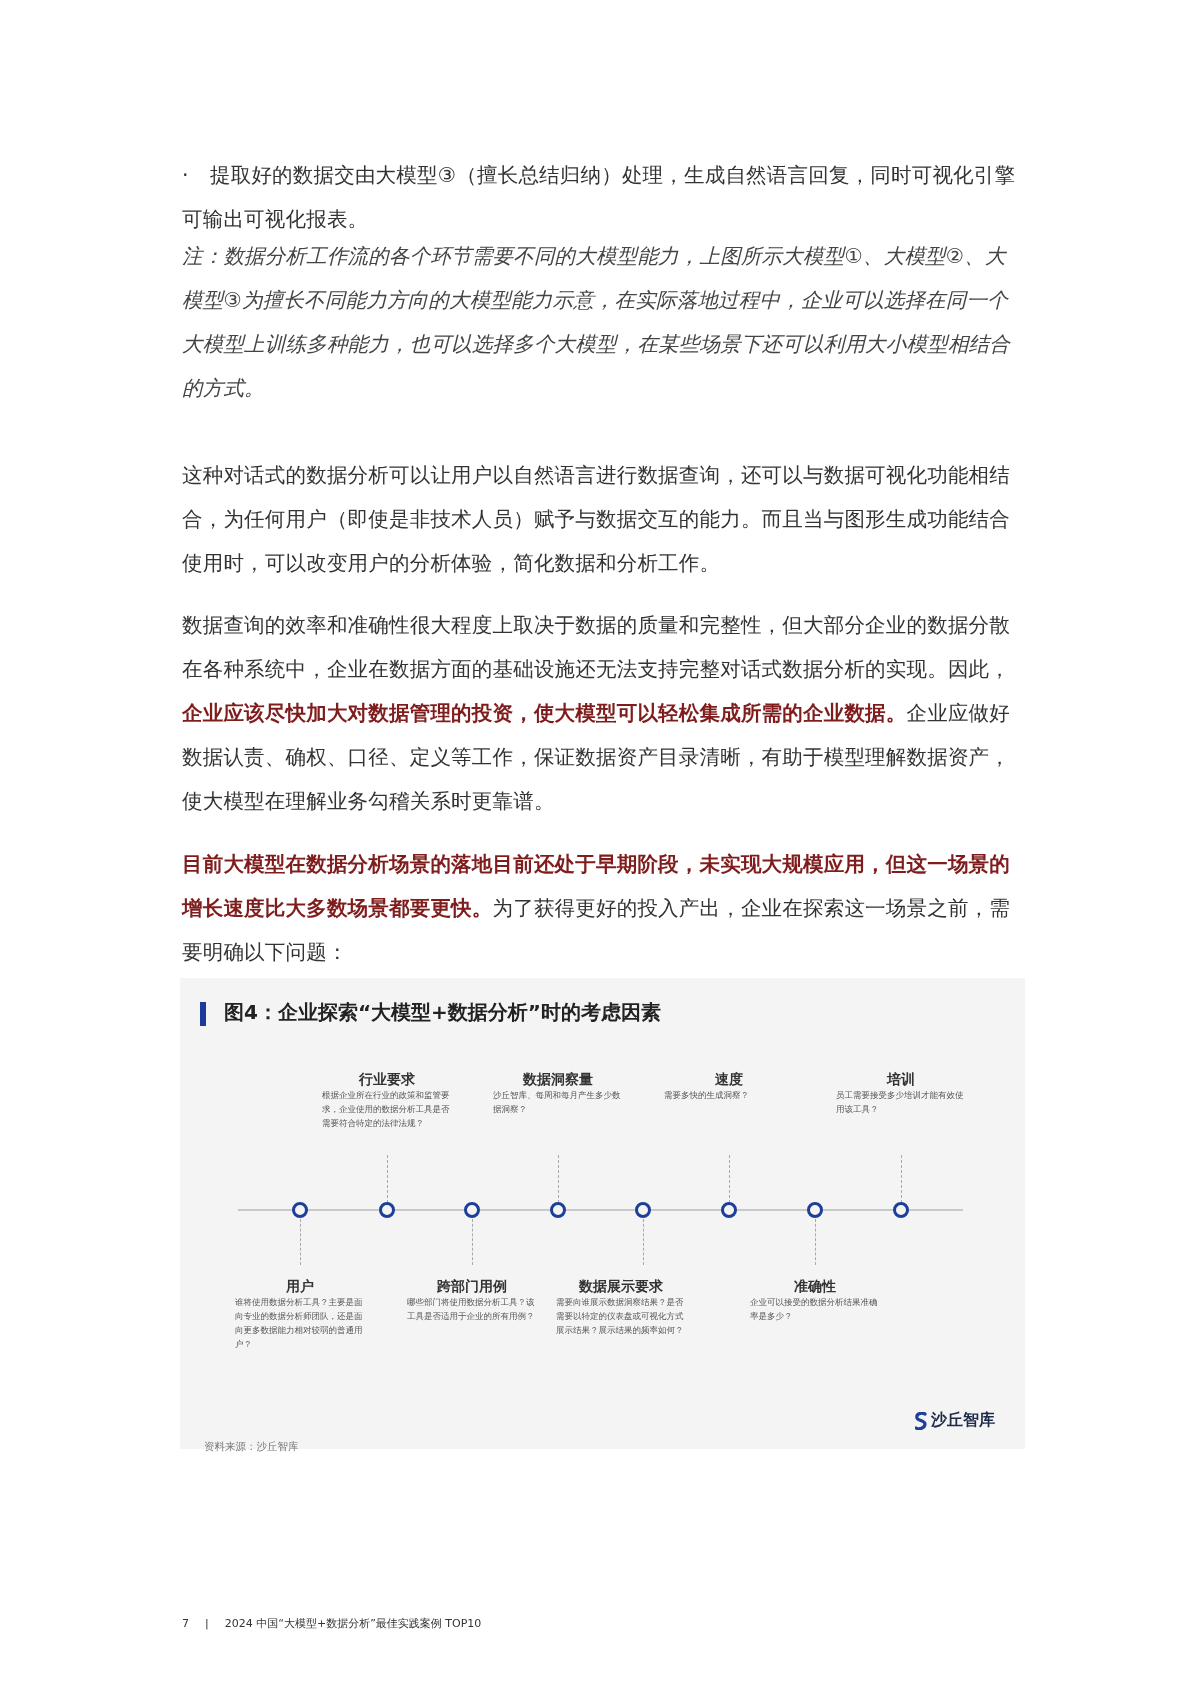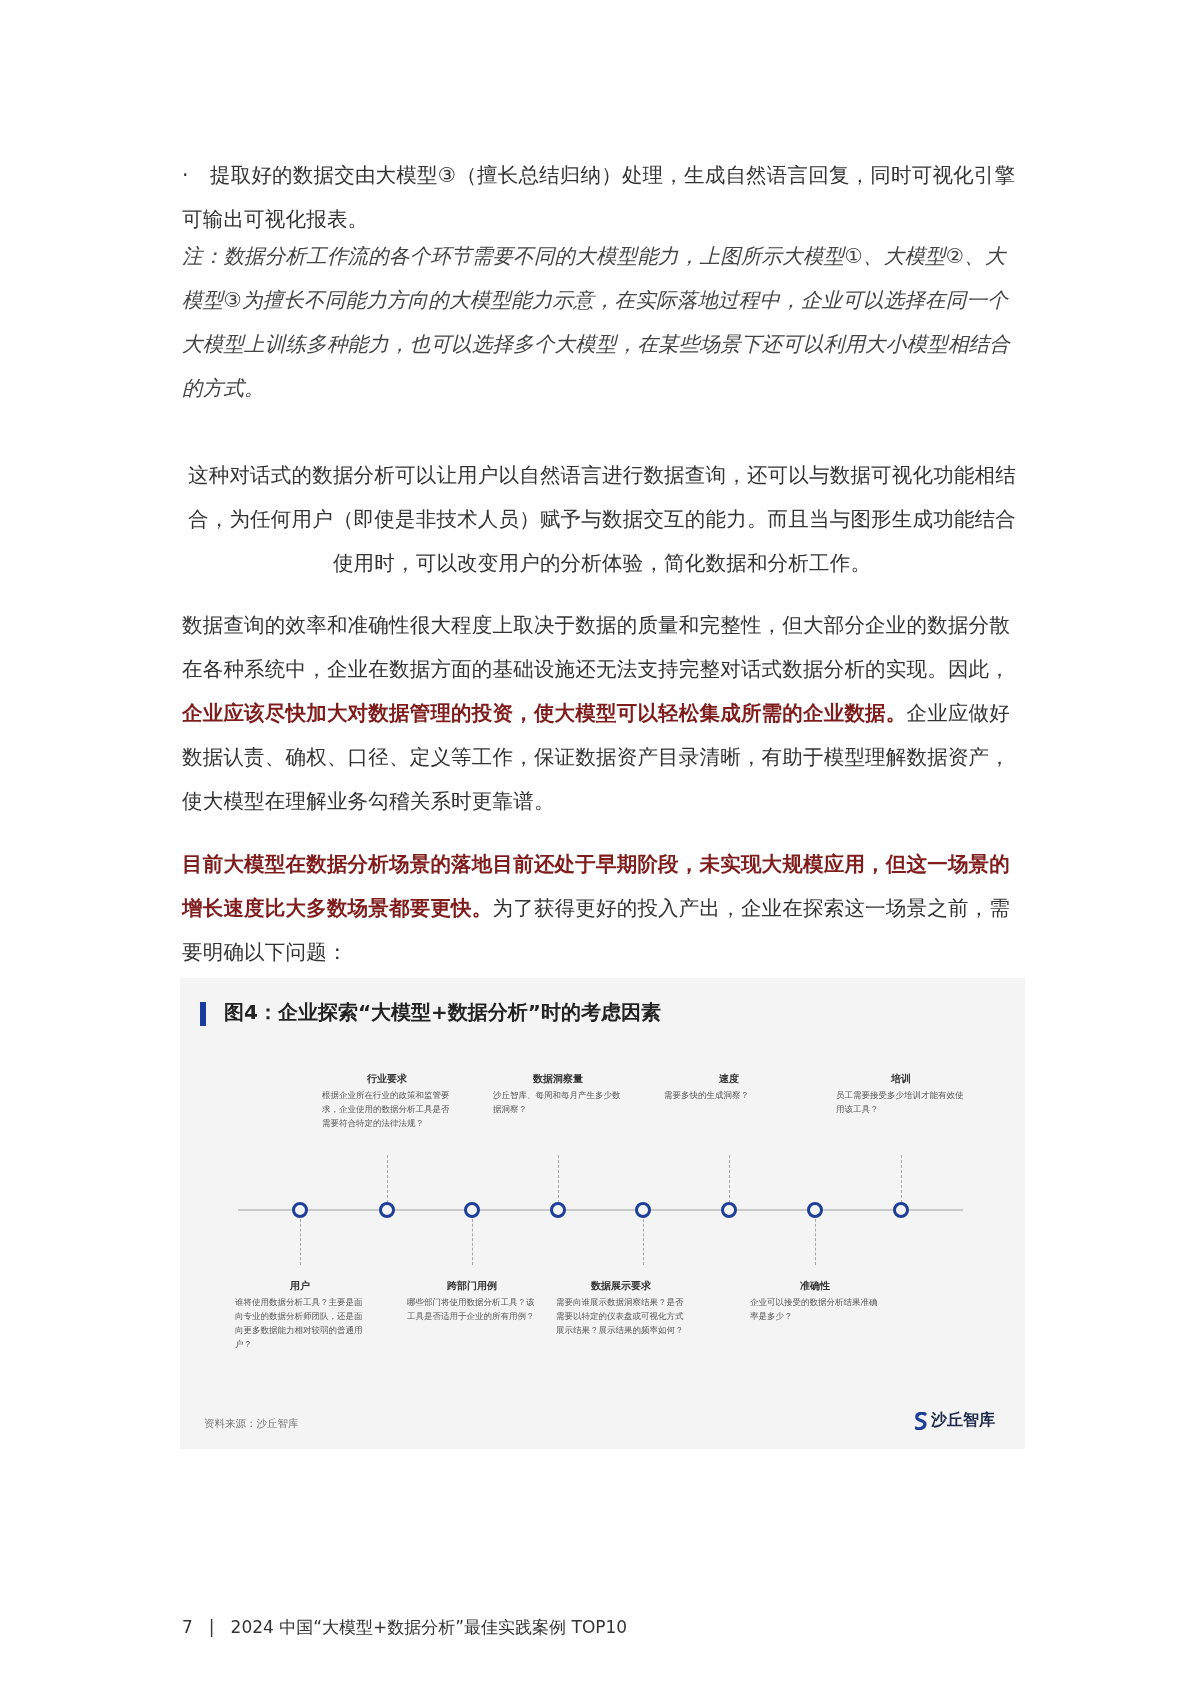--- a/index.html
+++ b/index.html
@@ -9,37 +9,37 @@
   .para b { font-weight: bold; color: #7f1d1d; }
   .note { font-style: italic; color: #444; }
   .bullet-dot { display: inline-block; width: 28px; }
   .figure { position: absolute; left: 180px; top: 978px; width: 845px; height: 471px; background: #f4f4f4; }
   .fig-title { position: absolute; left: 20px; top: 20px; font-size: 20px; font-weight: bold; color: #222; line-height: 28px; display: flex; align-items: flex-end; }
   .fig-title .bar { width: 6px; height: 24px; background: #1a3a9c; margin-right: 18px; }
   .timeline { position: absolute; left: 58px; top: 231px; width: 725px; height: 2px; background: #c9c9c9; }
   .node { position: absolute; width: 10px; height: 10px; border: 3px solid #1d3f9a; border-radius: 50%; background: #f4f4f4; }
   .conn { position: absolute; width: 0; border-left: 1px dashed #a8a8a8; }
   .lbl { position: absolute; width: 130px; font-size: 8.5px; line-height: 14px; color: #555; }
-  .lbl .t { display: block; text-align: center; font-weight: bold; font-size: 10px; color: #333; margin-bottom: 2px; }
-  .source { position: absolute; left: 24px; top: 439px; font-size: 10.5px; color: #777; }
+  .lbl .t { display: block; text-align: center; font-weight: bold; font-size: 14px; color: #333; margin-bottom: 2px; }
+  .source { position: absolute; left: 24px; top: 462px; font-size: 10.5px; color: #777; }
   .logo { position: absolute; right: 30px; top: 432px; display: flex; align-items: center; font-weight: bold; font-size: 16px; color: #1f2b4a; text-align: right; }
   .logo .s { width: 12px; height: 18px; margin-right: 4px; }
-  .footer { position: absolute; left: 182px; top: 1616px; font-size: 17px; color: #333; }
+  .footer { position: absolute; left: 182px; top: 1616px; font-size: 11px; color: #333; }
   .footer .sep { margin: 0 16px; }
 </style>
 </head>
 <body>
 
 <div class="para" style="top:153px;">
   <span class="bullet-dot">·</span><span>提取好的数据交由大模型③（擅长总结归纳）处理，生成自然语言回复，同时可视化引擎可输出可视化报表。</span>
 </div>
 
 <div class="para note" style="top:234px;">注：数据分析工作流的各个环节需要不同的大模型能力，上图所示大模型①、大模型②、大模型③为擅长不同能力方向的大模型能力示意，在实际落地过程中，企业可以选择在同一个大模型上训练多种能力，也可以选择多个大模型，在某些场景下还可以利用大小模型相结合的方式。</div>
 
-<div class="para" style="top:453px;text-align:center;">这种对话式的数据分析可以让用户以自然语言进行数据查询，还可以与数据可视化功能相结合，为任何用户（即使是非技术人员）赋予与数据交互的能力。而且当与图形生成功能结合使用时，可以改变用户的分析体验，简化数据和分析工作。</div>
+<div class="para" style="top:453px;">这种对话式的数据分析可以让用户以自然语言进行数据查询，还可以与数据可视化功能相结合，为任何用户（即使是非技术人员）赋予与数据交互的能力。而且当与图形生成功能结合使用时，可以改变用户的分析体验，简化数据和分析工作。</div>
 
 <div class="para" style="top:603px;">
   <span>数据查询的效率和准确性很大程度上取决于数据的质量和完整性，但大部分企业的数据分散在各种系统中，企业在数据方面的基础设施还无法支持完整对话式数据分析的实现。因此，</span><b>企业应该尽快加大对数据管理的投资，使大模型可以轻松集成所需的企业数据。</b><span>企业应做好数据认责、确权、口径、定义等工作，保证数据资产目录清晰，有助于模型理解数据资产，使大模型在理解业务勾稽关系时更靠谱。</span>
 </div>
 
 <div class="para" style="top:842px;">
   <b>目前大模型在数据分析场景的落地目前还处于早期阶段，未实现大规模应用，但这一场景的增长速度比大多数场景都要更快。</b><span>为了获得更好的投入产出，企业在探索这一场景之前，需要明确以下问题：</span>
 </div>
 
 <div class="figure">

